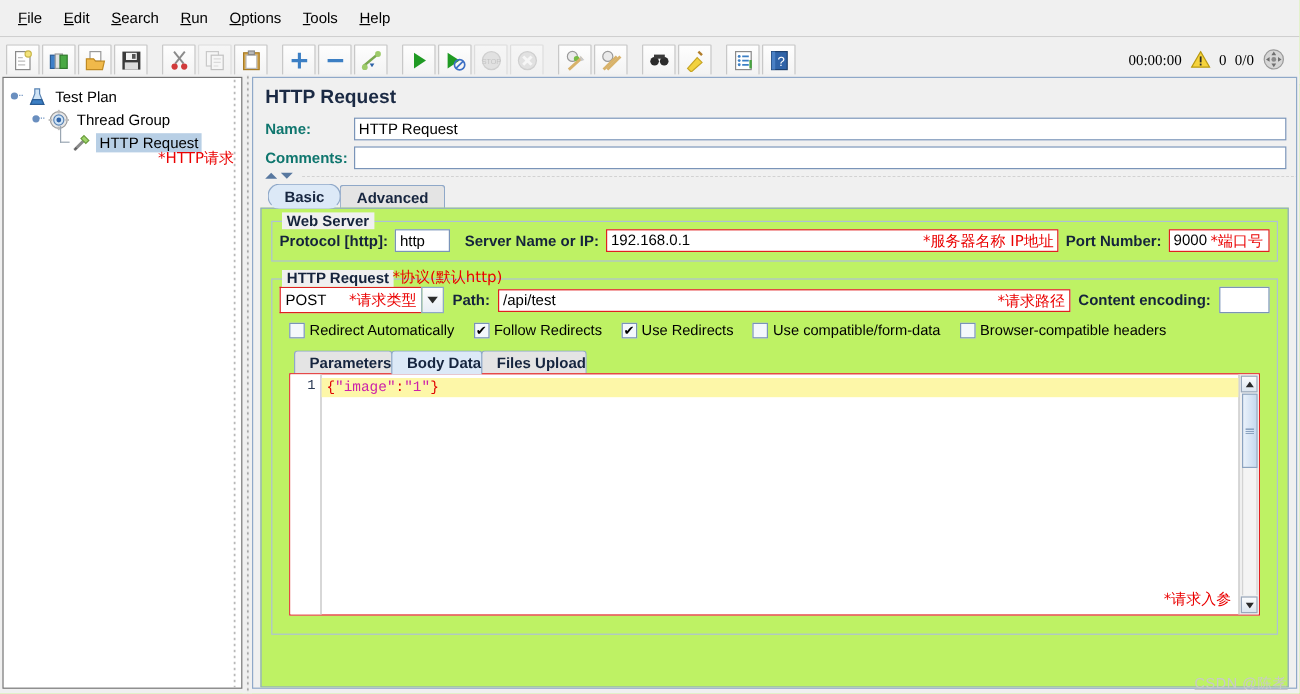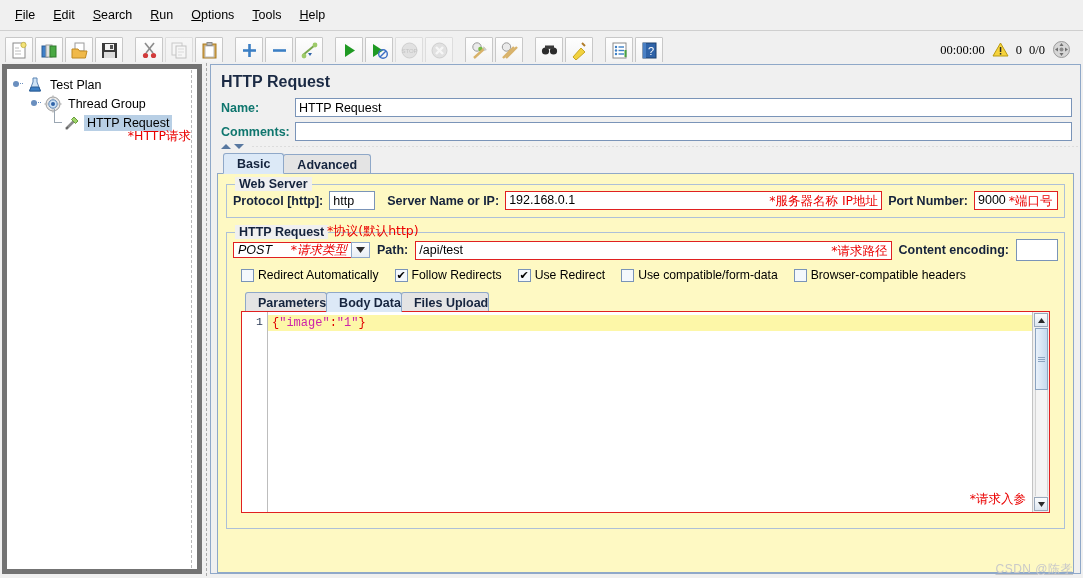--- a/index.html
+++ b/index.html
@@ -41,21 +41,21 @@
     padding-right:8px;font-size:12px;
   }
   #tb-status .tnum{font-family:Liberation Serif, serif;font-size:12.5px;}
   
   #main{
     position:absolute;top:62px;left:0;right:0;bottom:0;display:flex;
     background:#f0f0f0;
   }
   
   #treepanel{
-    width:200px;background:#fff;border:5px solid #737373;
+    width:200px;background:#fff;border:1px solid #737373;
     margin:2px 0 4px 2px;box-sizing:border-box;position:relative;overflow:hidden;
   }
   .tree{padding:6px 0 0 6px;font-size:12.5px;}
   .tnode{display:flex;align-items:center;height:19px;white-space:nowrap;}
   .tnode .lbl{padding:1px 3px;}
   .tnode .lbl.sel{background:#b8cfe5;}
   .handle{width:13px;height:13px;display:inline-block;position:relative;}
   .handle::before{
     content:"";position:absolute;left:1px;top:5px;width:9px;height:3px;
     border-top:1px dotted #6a8fbf;
@@ -113,39 +113,39 @@
     background-image:radial-gradient(#9a9a9a 38%,transparent 40%);
     background-size:4px 2px;}
   
   #tabstrip{display:flex;align-items:flex-end;padding-left:12px;height:21px;margin-top:3px;}
   .tab{
     font-size:12.5px;font-weight:bold;color:#16253f;
     padding:3px 13px 2px 13px;border:1px solid #8fa8c8;border-bottom:none;
     background:#e4e4e4;border-radius:3px 3px 0 0;margin-right:-1px;
     position:relative;top:1px;
   }
-  .tab.active{background:#dce9f7;border-bottom:1px solid #dce9f7;z-index:2;}
+  .tab.active{background:#dce9f7;border-bottom:1px solid #dce9f7;z-index:2;border-radius:10px;}
   #tabcontent{
-    flex:1;border:1px solid #8fa8c8;margin:0 6px 0 6px;background:#fef9c3;
+    flex:1;border:1px solid #8fa8c8;margin:0 6px 0 6px;background:#bef264;
     position:relative;overflow:hidden;
   }
   
   .groupbox{
     border:1px solid #adc0d8;margin:10px 8px 0 8px;position:relative;
     padding:6px 6px 7px 6px;
   }
   .groupbox > .gtitle{
     position:absolute;top:-8px;left:8px;background:#f0f0f0;padding:0 4px;
     font-weight:bold;font-size:12.5px;color:#15233c;
   }
   .lbl-b{font-weight:bold;font-size:12.5px;color:#15233c;}
   .annot{color:#ea0000;font-family:"DejaVu Sans",sans-serif;font-size:12.5px;white-space:nowrap;}
   .red-b{border:1px solid #e02020 !important;}
   
-  .combo{display:flex;height:16px;font-style:italic;}
+  .combo{display:flex;height:22px;}
   .combo .cval{
     border:1px solid #e02020;border-right:none;background:#fff;
     display:flex;align-items:center;padding:0 4px;font-size:12.5px;
     width:118px;box-sizing:border-box;justify-content:space-between;
   }
   .combo .carrow{
     width:19px;border:1px solid #8fa8c8;background:linear-gradient(#fdfdfd,#e8eef5);
     display:flex;align-items:center;justify-content:center;box-sizing:border-box;
   }
   
@@ -533,21 +533,21 @@
           <span class="cbwrap">
             <span class="cbox"></span>
             <span class="cblabel">Redirect Automatically</span>
           </span>
           <span class="cbwrap">
             <span class="cbox">✔</span>
             <span class="cblabel">Follow Redirects</span>
           </span>
           <span class="cbwrap">
             <span class="cbox">✔</span>
-            <span class="cblabel">Use Redirect</span>
+            <span class="cblabel">Use Redirects</span>
           </span>
           <span class="cbwrap">
             <span class="cbox"></span>
             <span class="cblabel">Use compatible/form-data</span>
           </span>
           <span class="cbwrap">
             <span class="cbox"></span>
             <span class="cblabel">Browser-compatible headers</span>
           </span>
         </div>

